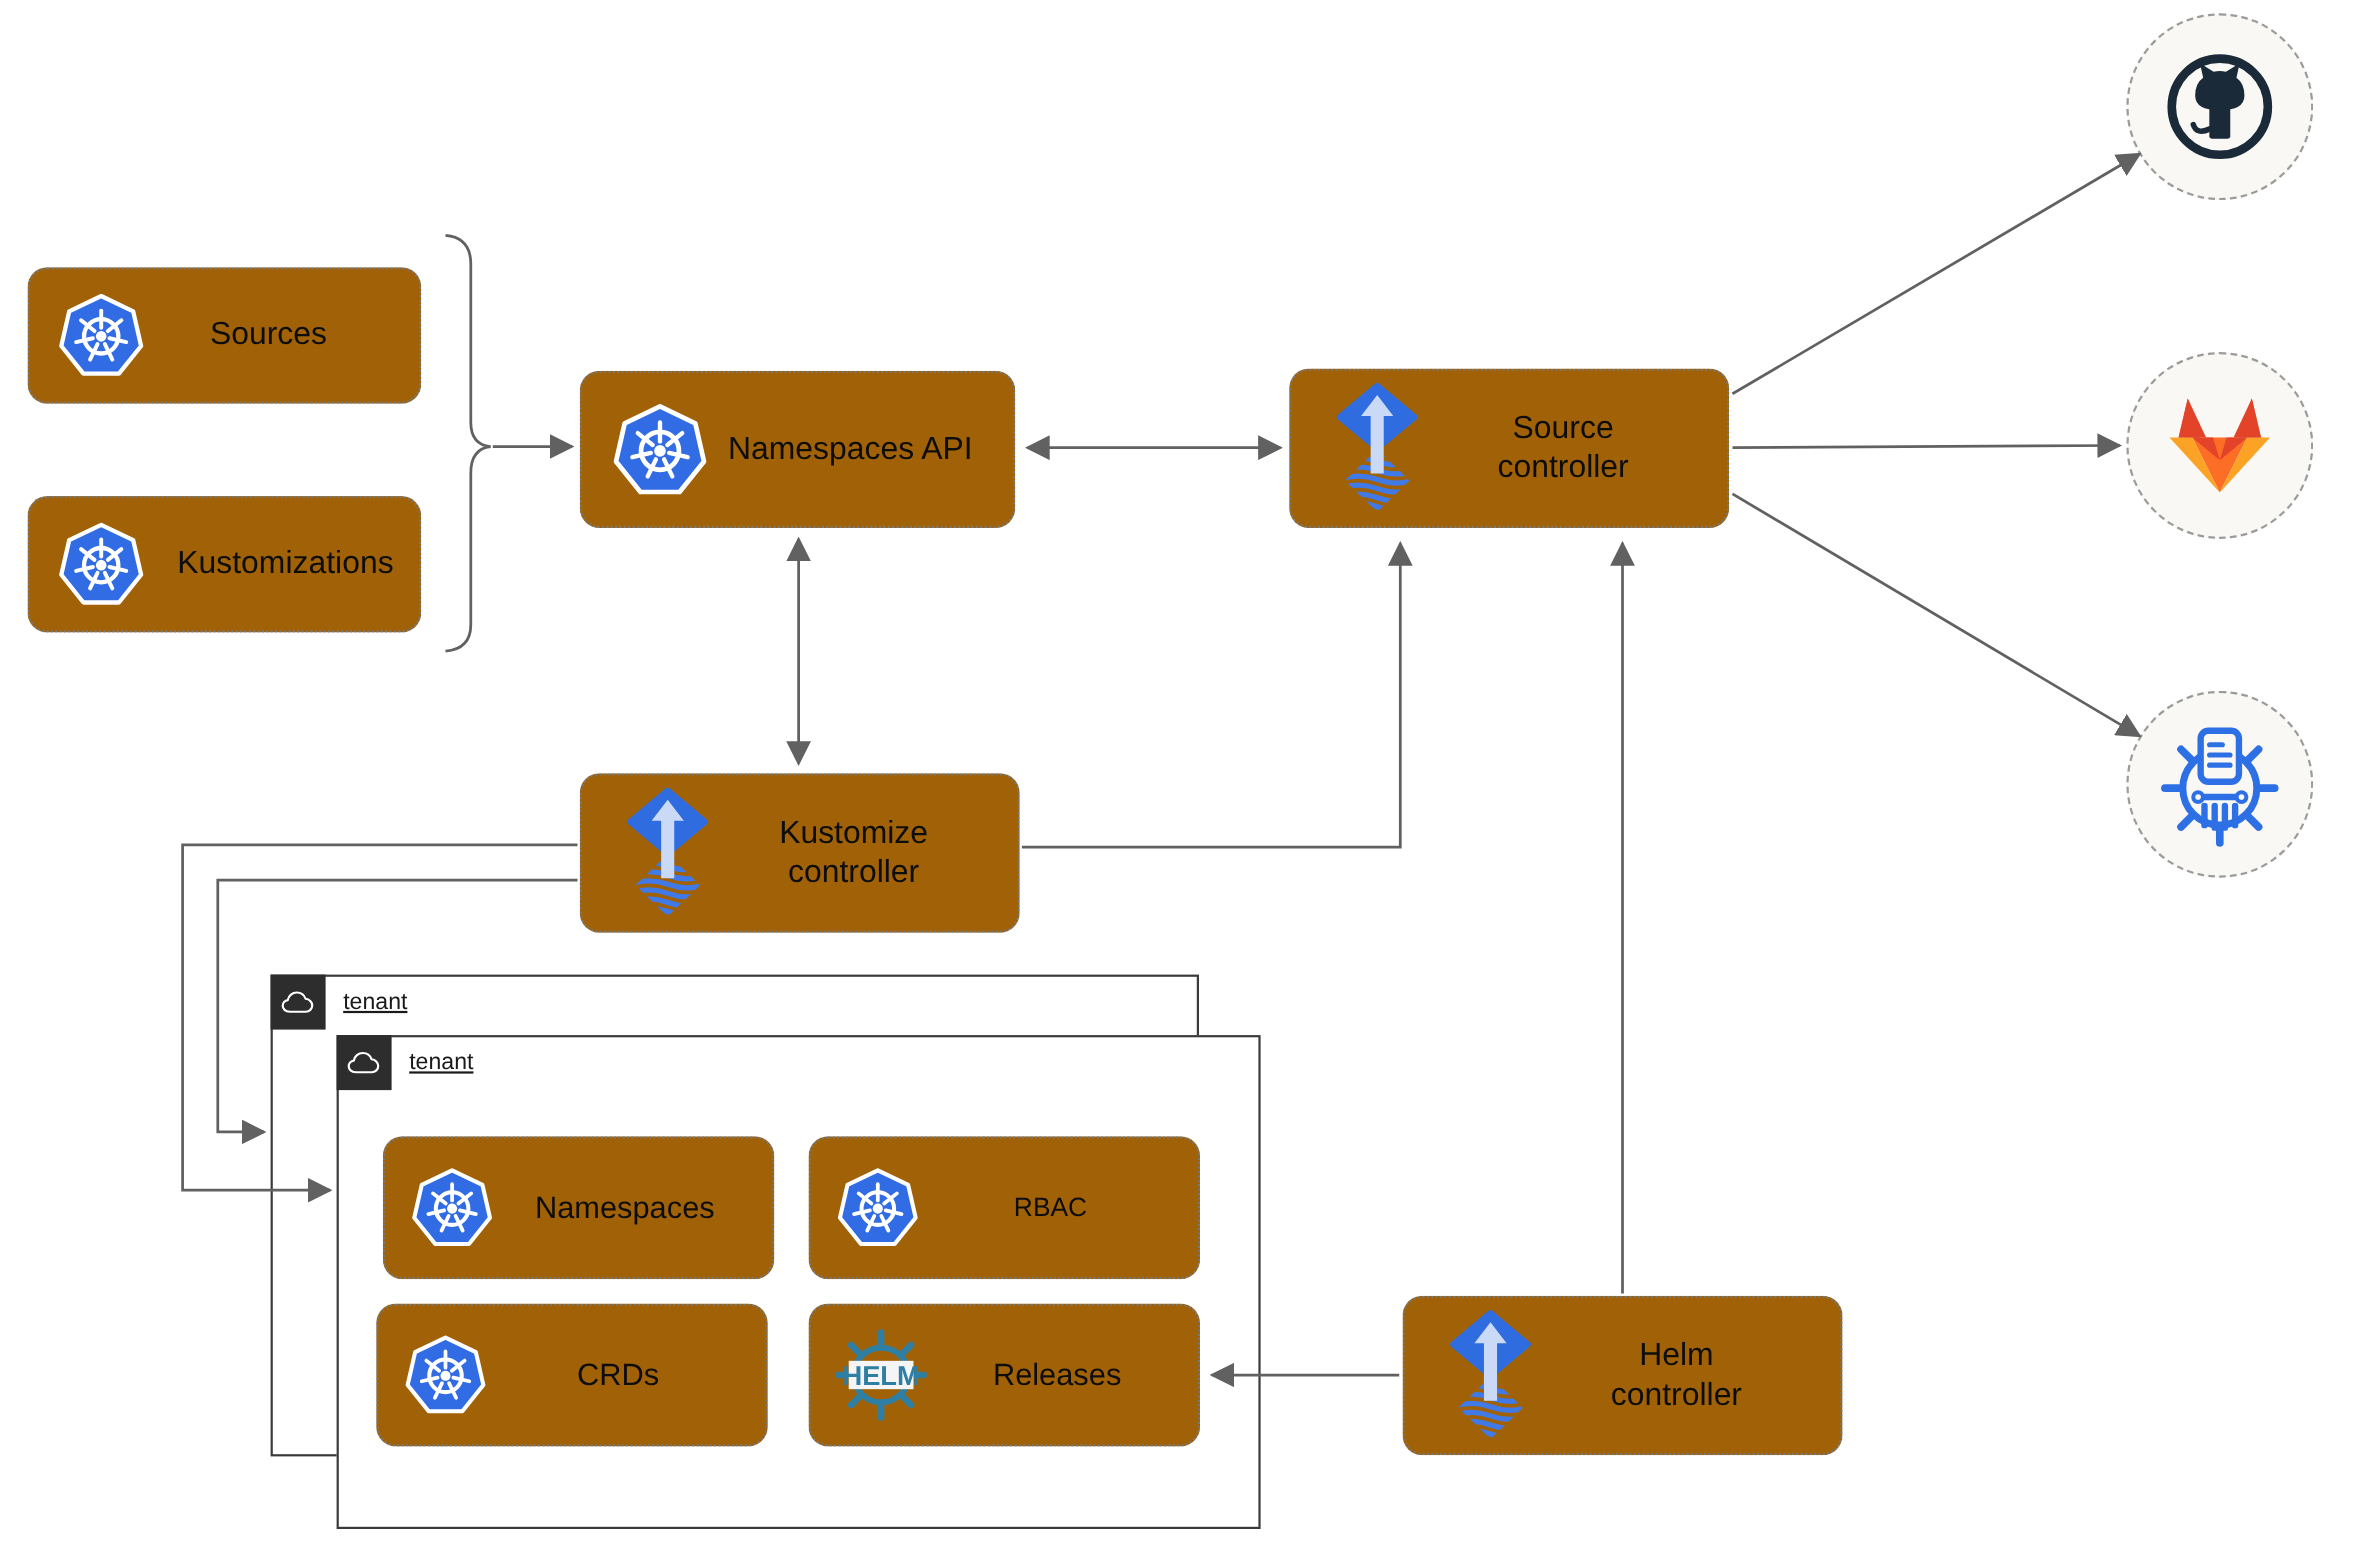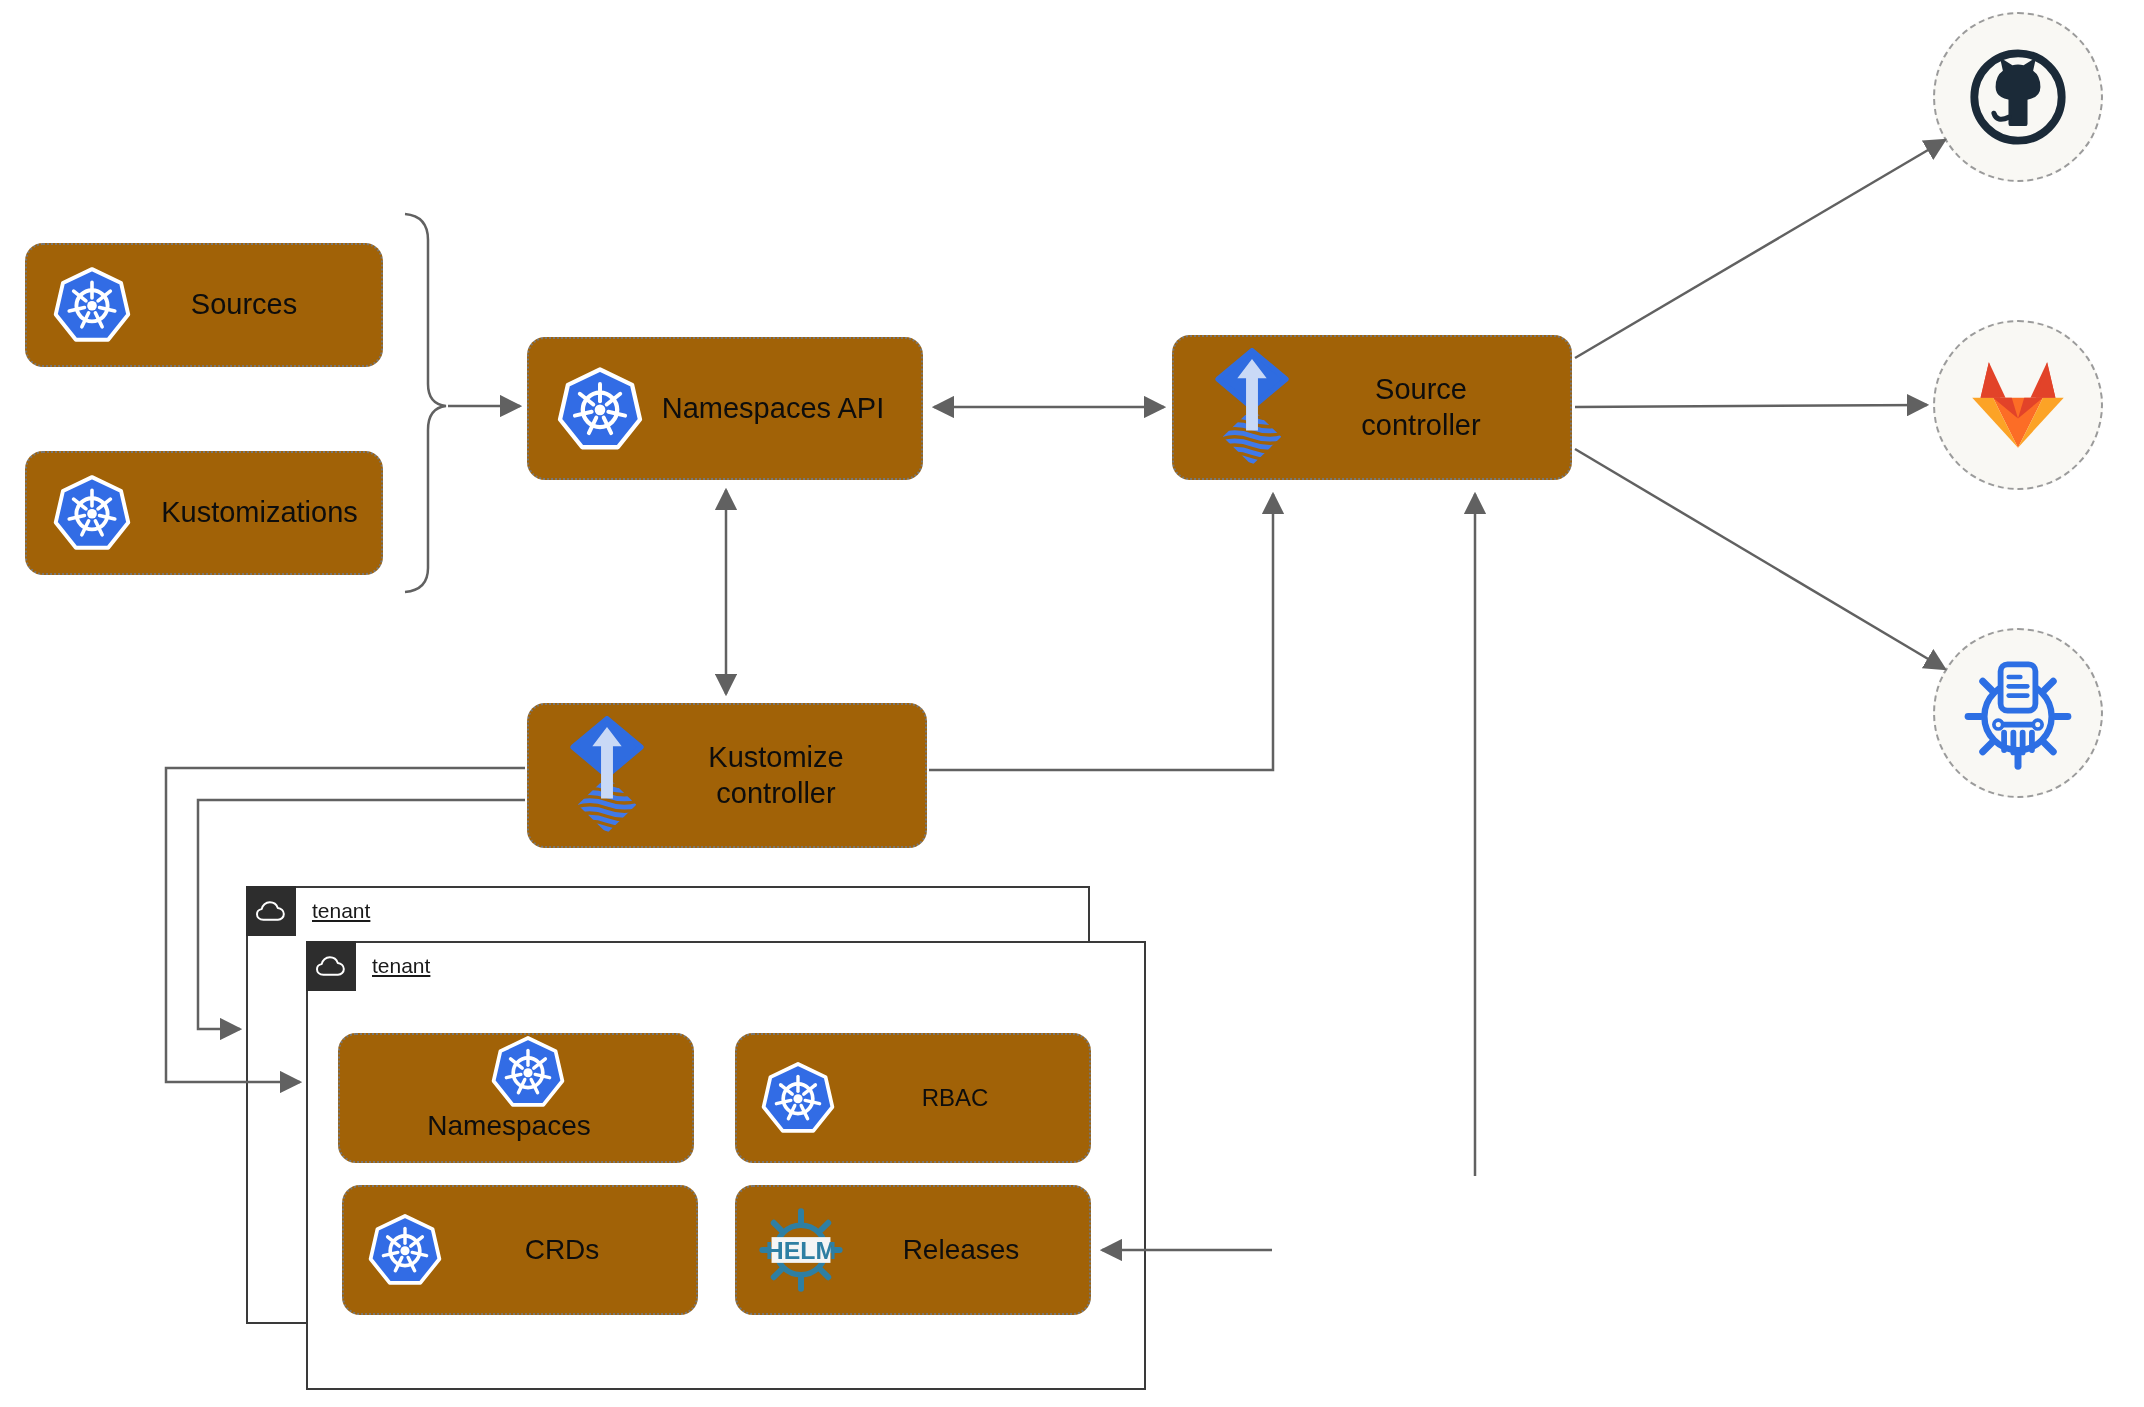--- a/index.html
+++ b/index.html
@@ -104,38 +104,44 @@
     <div class="lbl" style="max-width:190px;margin:0 auto;padding-right:26px;">Source controller</div>
   </div>
 
   <div class="node" style="left:527px;top:703px;width:400px;height:145px;">
     <svg class="ic" viewBox="0 0 100 131" style="width:92px;height:120px;margin-left:32px;">
         <use href="#flux-sym"></use>
       </svg>
     <div class="lbl" style="max-width:190px;margin:0 auto;padding-right:26px;">Kustomize controller</div>
   </div>
 
+  <div class="node" style="left:1275px;top:1178px;width:400px;height:145px;">
+    <svg class="ic" viewBox="0 0 100 131" style="width:92px;height:120px;margin-left:32px;">
+        <use href="#flux-sym"></use>
+      </svg>
+    <div class="lbl" style="max-width:190px;margin:0 auto;padding-right:26px;">Helm controller</div>
+  </div>
 
   <div class="tenant z1" style="left:246px;top:886px;width:844px;height:438px;"></div>
   <div class="thead z1" style="left:246px;top:886px;">
     <svg viewBox="0 0 28 24" style="width:34px;height:28px;">
       <path d="M7.5 19.5 C4 19.5 2 17.2 2 14.8 C2 12.5 3.7 10.7 6 10.4 C6.6 7 9.5 4.5 13 4.5 C16.1 4.5 18.8 6.5 19.8 9.4 C22.7 9.6 25 11.9 25 14.6 C25 17.3 22.8 19.5 20 19.5 Z" fill="none" stroke="#fff" stroke-width="1.7" stroke-linejoin="round"></path>
     </svg>
   </div>
   <div class="tlabel z1" style="left:312px;top:899px;">tenant</div>
 
   <div class="tenant z2" style="left:306px;top:941px;width:840px;height:449px;"></div>
   <div class="thead z2" style="left:306px;top:941px;">
     <svg viewBox="0 0 28 24" style="width:34px;height:28px;">
       <path d="M7.5 19.5 C4 19.5 2 17.2 2 14.8 C2 12.5 3.7 10.7 6 10.4 C6.6 7 9.5 4.5 13 4.5 C16.1 4.5 18.8 6.5 19.8 9.4 C22.7 9.6 25 11.9 25 14.6 C25 17.3 22.8 19.5 20 19.5 Z" fill="none" stroke="#fff" stroke-width="1.7" stroke-linejoin="round"></path>
     </svg>
   </div>
   <div class="tlabel z2" style="left:372px;top:954px;">tenant</div>
 
-  <div class="node" style="left:338px;top:1033px;width:356px;height:130px;flex-direction:column;">
+  <div class="node" style="left:348px;top:1033px;width:356px;height:130px;">
     <svg class="ic" viewBox="0 0 100 100" style="width:74px;height:74px;margin-left:24px;">
         <use href="#k8s-sym"></use>
       </svg>
     <div class="lbl" style="font-size:28px;padding-right:14px;">Namespaces</div>
   </div>
 
   <div class="node" style="left:735px;top:1033px;width:356px;height:130px;">
     <svg class="ic" viewBox="0 0 100 100" style="width:74px;height:74px;margin-left:24px;">
         <use href="#k8s-sym"></use>
       </svg>

